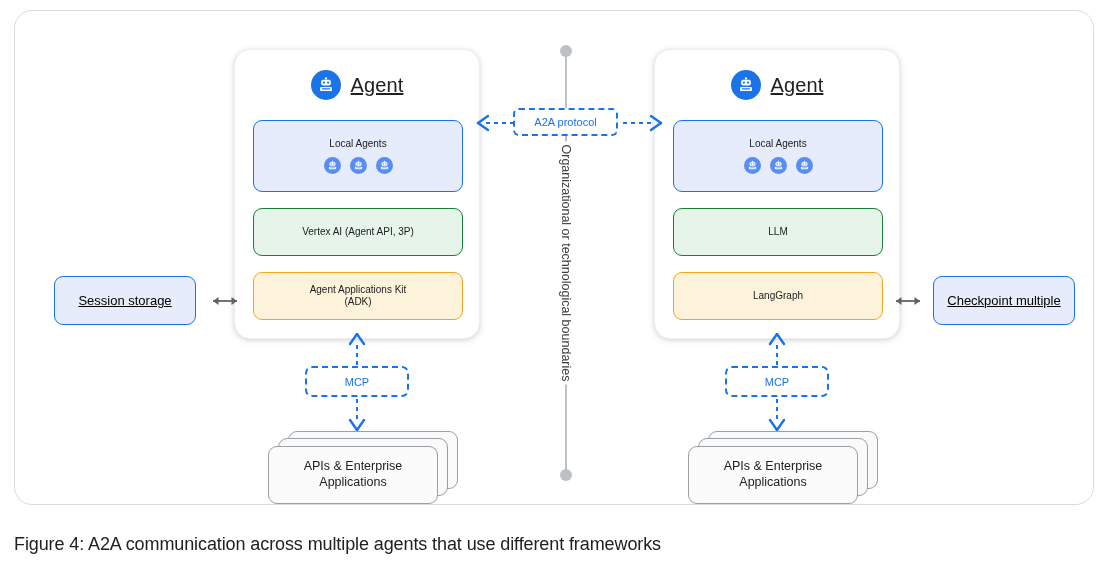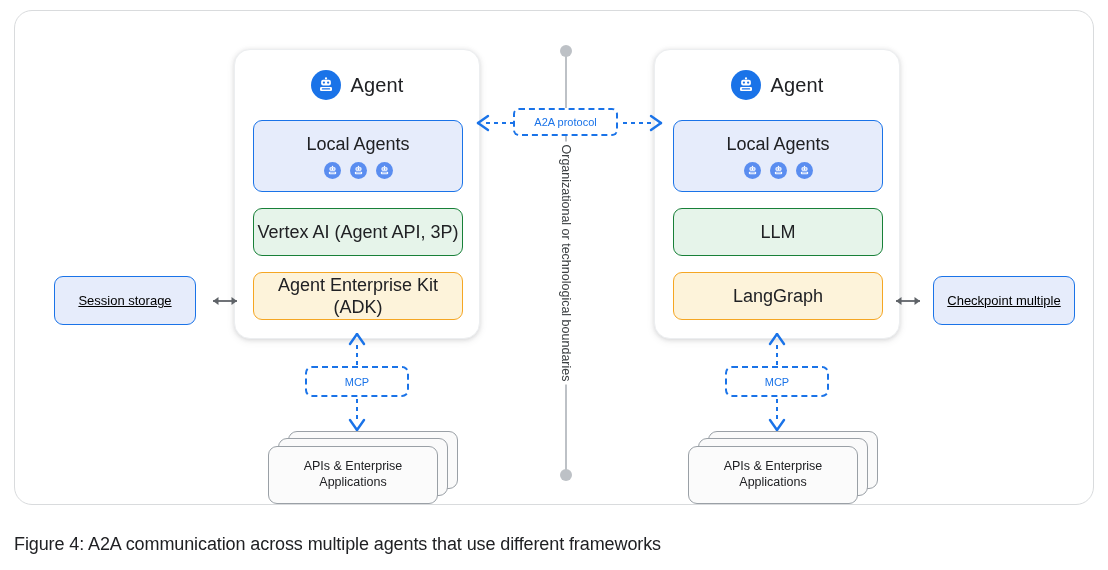--- a/index.html
+++ b/index.html
@@ -32,39 +32,40 @@
     box-shadow: 0 1px 4px rgba(60,64,67,.16), 0 2px 8px rgba(60,64,67,.08);
   }
   .agent-card.left  { left: 219px; top: 38px; }
   .agent-card.right { left: 639px; top: 38px; }
 
   .agent-head {
     position: absolute;
     top: 20px; left: 0; width: 100%;
     display: flex; align-items: center; justify-content: center;
     gap: 10px;
+    text-decoration: underline;
   }
   .robot-badge {
     width: 30px; height: 30px; border-radius: 50%;
     background: #1a73e8;
     display: flex; align-items: center; justify-content: center;
     flex: none;
   }
   .robot-badge svg { display: block; }
   .agent-title { font-size: 20px; font-weight: 400; color: #202124; letter-spacing: .1px; }
 
   
   .inner-box {
     position: absolute;
     left: 18px; width: 210px;
     border-radius: 9px;
     display: flex; flex-direction: column;
     align-items: center; justify-content: center;
     text-align: center;
-    font-size: 18px; line-height: 1.25;
+    font-size: 10px; line-height: 1.25;
     color: #202124;
   }
   .box-local  { top: 70px;  height: 72px; background: #e6ecfb; border: 1.6px solid #1a73e8; }
   .box-model  { top: 158px; height: 48px; background: #e6f4ea; border: 1.6px solid #188038; }
   .box-fw     { top: 222px; height: 48px; background: #fdf3da; border: 1.6px solid #f5a623; }
 
   .mini-agents { display: flex; gap: 9px; margin-top: 7px; }
   .mini-badge {
     width: 17px; height: 17px; border-radius: 50%;
     background: #5a8df0;
@@ -226,21 +227,21 @@
           </svg>
         </span>
       </span>
     </div>
 
     <div class="inner-box box-model">
       <span>Vertex AI (Agent API, 3P)</span>
     </div>
 
     <div class="inner-box box-fw">
-      <span>Agent Enterprise Kit</span>
+      <span>Agent Applications Kit</span>
       <span>(ADK)</span>
     </div>
   </div>
 
   <div class="agent-card right">
     <div class="agent-head">
       <span class="robot-badge">
         <svg width="18" height="18" viewBox="0 0 24 24" fill="#ffffff">
           <circle cx="12" cy="3.2" r="1.5"></circle>
           <rect x="5.5" y="5" width="13" height="7.5" rx="2.6"></rect>

